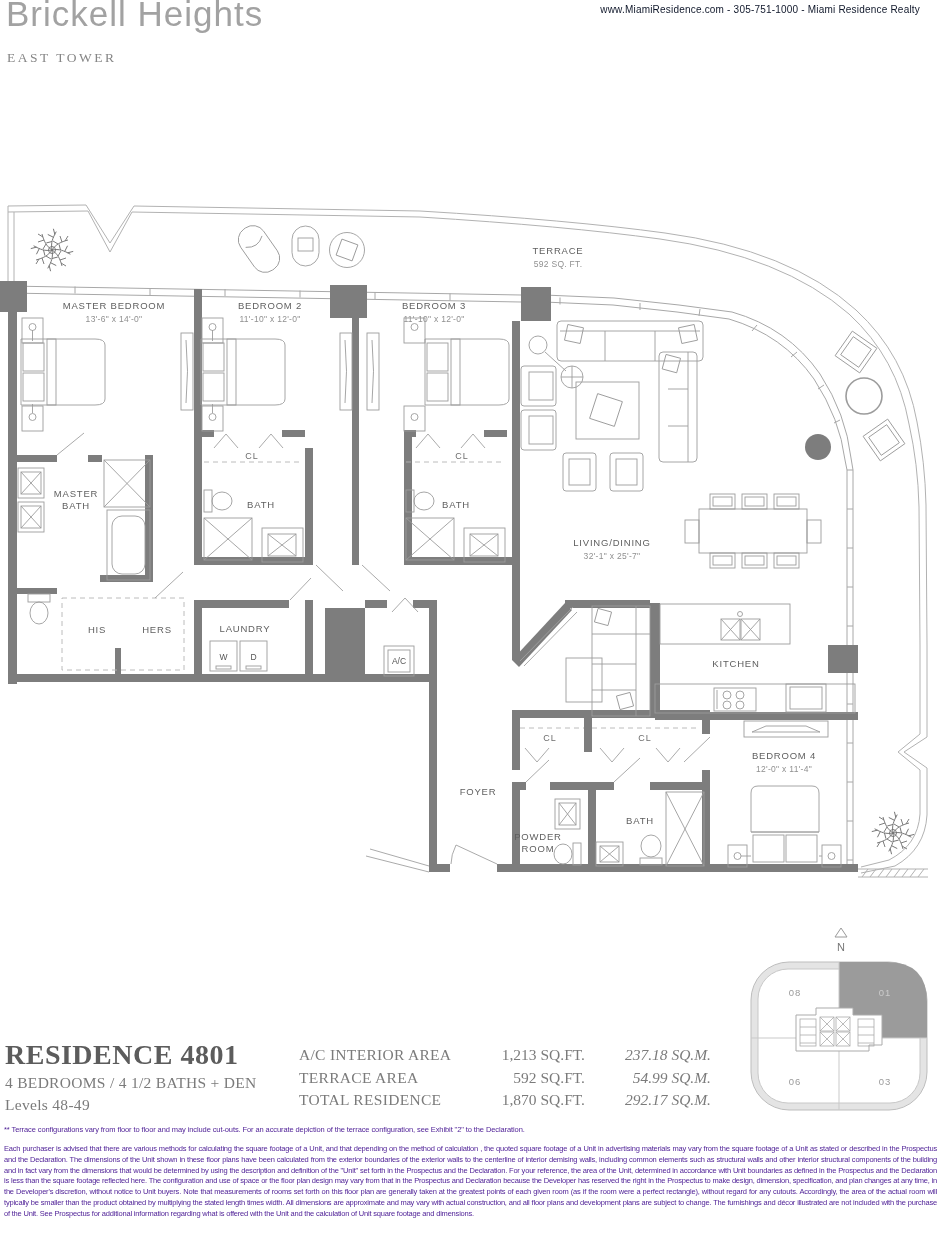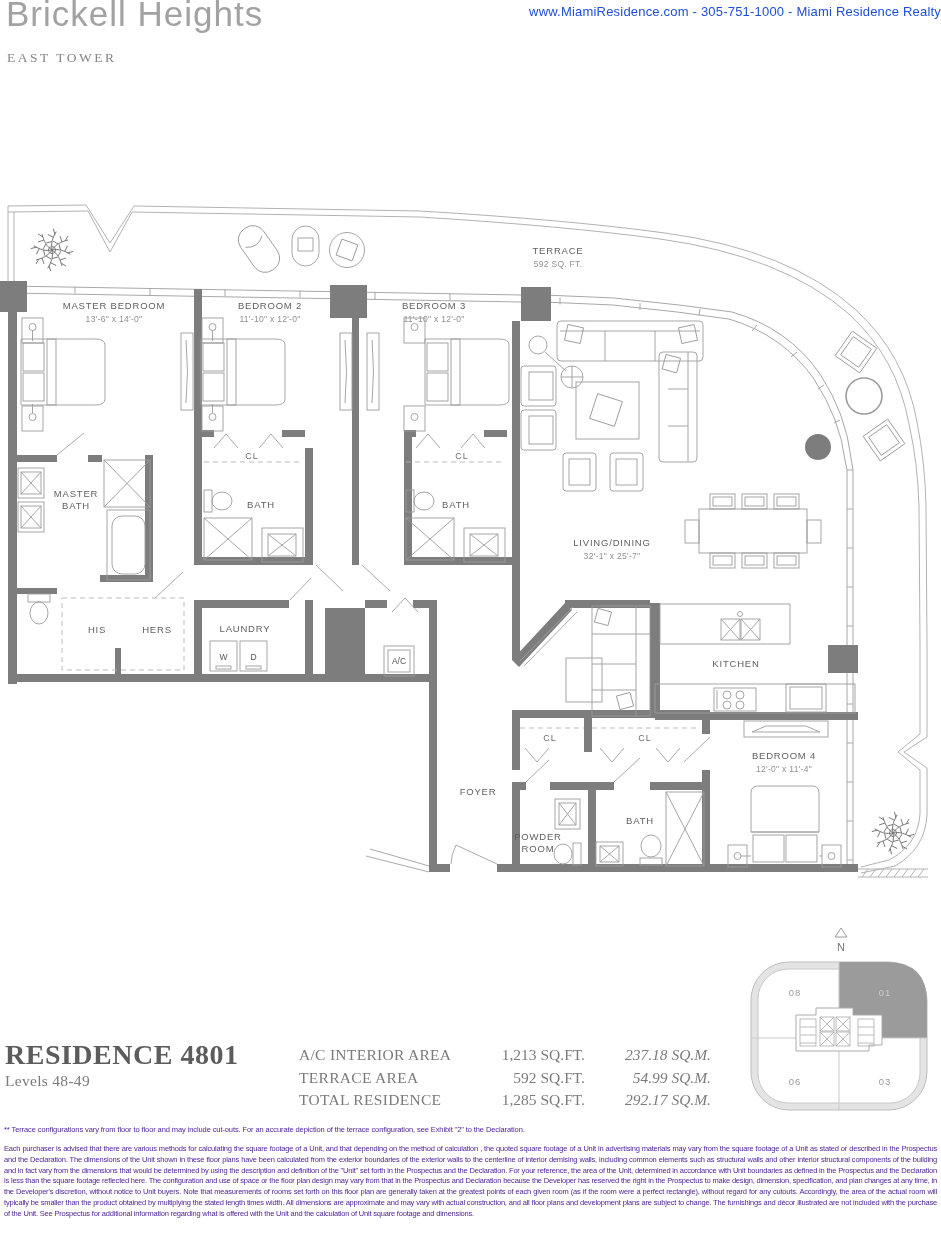--- a/index.html
+++ b/index.html
@@ -1,21 +1,21 @@
 <!DOCTYPE html>
 <html><head>
 <meta charset="utf-8">
 <style>
   html,body{margin:0;padding:0;background:#fff;}
   .page{position:relative;width:941px;height:1242px;background:#fff;overflow:hidden;
         font-family:"Liberation Sans",sans-serif;}
   
   .brand{position:absolute;left:6px;top:-6px;font-size:35px;font-weight:300;color:#a2a2a2;
          letter-spacing:1px;}
-  .contact{position:absolute;right:0;top:4px;font-size:13px;color:#1d4ed8;letter-spacing:.2px;}
+  .contact{position:absolute;right:21px;top:4px;font-size:10px;color:#0f172a;letter-spacing:.2px;}
   .tower{position:absolute;left:7px;top:50px;font-family:"Liberation Serif",serif;
          font-size:13.5px;color:#868686;letter-spacing:2.5px;}
   
   .plansvg{position:absolute;left:0;top:0;}
   .rname{font-size:9.5px;fill:#5f5f5f;letter-spacing:.8px;text-anchor:middle;}
   .rdim{font-size:8.5px;fill:#909090;letter-spacing:.3px;text-anchor:middle;}
   .rcl{font-size:9px;fill:#6e6e6e;letter-spacing:1px;text-anchor:middle;}
   .rwd{font-size:8.5px;fill:#555;text-anchor:middle;}
   .kp{font-size:9.5px;letter-spacing:1px;text-anchor:middle;fill:#9a9a9a;}
   .kp-hl{fill:#cbcbcb;}
@@ -427,37 +427,38 @@
       </g>
       <text class="kp" x="54" y="78">08</text>
       <text class="kp kp-hl" x="144" y="78">01</text>
       <text class="kp" x="54" y="167">06</text>
       <text class="kp" x="144" y="167">03</text>
     </g>
   </svg>
 
   <div class="resblock">
     <div class="resname">RESIDENCE 4801</div>
+    <div class="resconfig">4 BEDROOMS / 4 1/2 BATHS + DEN</div>
     <div class="reslevels">Levels 48-49</div>
   </div>
 
   <div class="areas">
     <div class="arow">
       <span class="alabel">A/C INTERIOR AREA</span>
       <span class="asqft">1,213 SQ.FT.</span>
       <span class="asqm">237.18 SQ.M.</span>
     </div>
     <div class="arow">
       <span class="alabel">TERRACE AREA</span>
       <span class="asqft">592 SQ.FT.</span>
       <span class="asqm">54.99 SQ.M.</span>
     </div>
     <div class="arow">
       <span class="alabel">TOTAL RESIDENCE</span>
-      <span class="asqft">1,285 SQ.FT.</span>
+      <span class="asqft">1,870 SQ.FT.</span>
       <span class="asqm">292.17 SQ.M.</span>
     </div>
   </div>
 
   <div class="disc">
     <p class="disc-foot">** Terrace configurations vary from floor to floor and may include cut-outs.  For an accurate depiction of the terrace configuration, see Exhibit "2" to the Declaration.</p>
     <p class="disc-body">Each purchaser is advised that there are various methods for calculating the square footage of a Unit, and that depending on the method of calculation , the quoted square footage of a Unit in advertising materials may vary from the square footage of a Unit as stated or described in the Prospectus and the Declaration.  The dimensions of the Unit shown in these floor plans have been calculated from the exterior boundaries of the exterior walls to the centerline of interior demising walls, including common elements such as structural walls and other interior structural components of the building and in fact vary from the dimensions that would be determined by using the description and definition of the "Unit" set forth in the Prospectus and the Declaration.  For your reference, the area of the Unit, determined in accordance with Unit boundaries as defined in the Prospectus and the Declaration is less than the square footage reflected here. The configuration and use of space or the floor plan design may vary from that in the Prospectus and Declaration because the Developer has reserved the right in the Prospectus to make design, dimension, specification, and plan changes at any time, in the Developer's discretion, without notice to Unit buyers. Note that measurements of rooms set forth on this floor plan are generally taken at the greatest points of each given room (as if the room were a perfect rectangle), without regard for any cutouts.  Accordingly, the area of the actual room will typically be smaller than the product obtained by multiplying the stated length times width.  All dimensions are approximate and may vary with actual construction, and all floor plans and development plans are subject to change.  The furnishings and décor illustrated are not included with the purchase of the Unit. See Prospectus for additional information regarding what is offered with the Unit and the calculation of Unit square footage and dimensions.</p>
   </div>
 
 </div>

